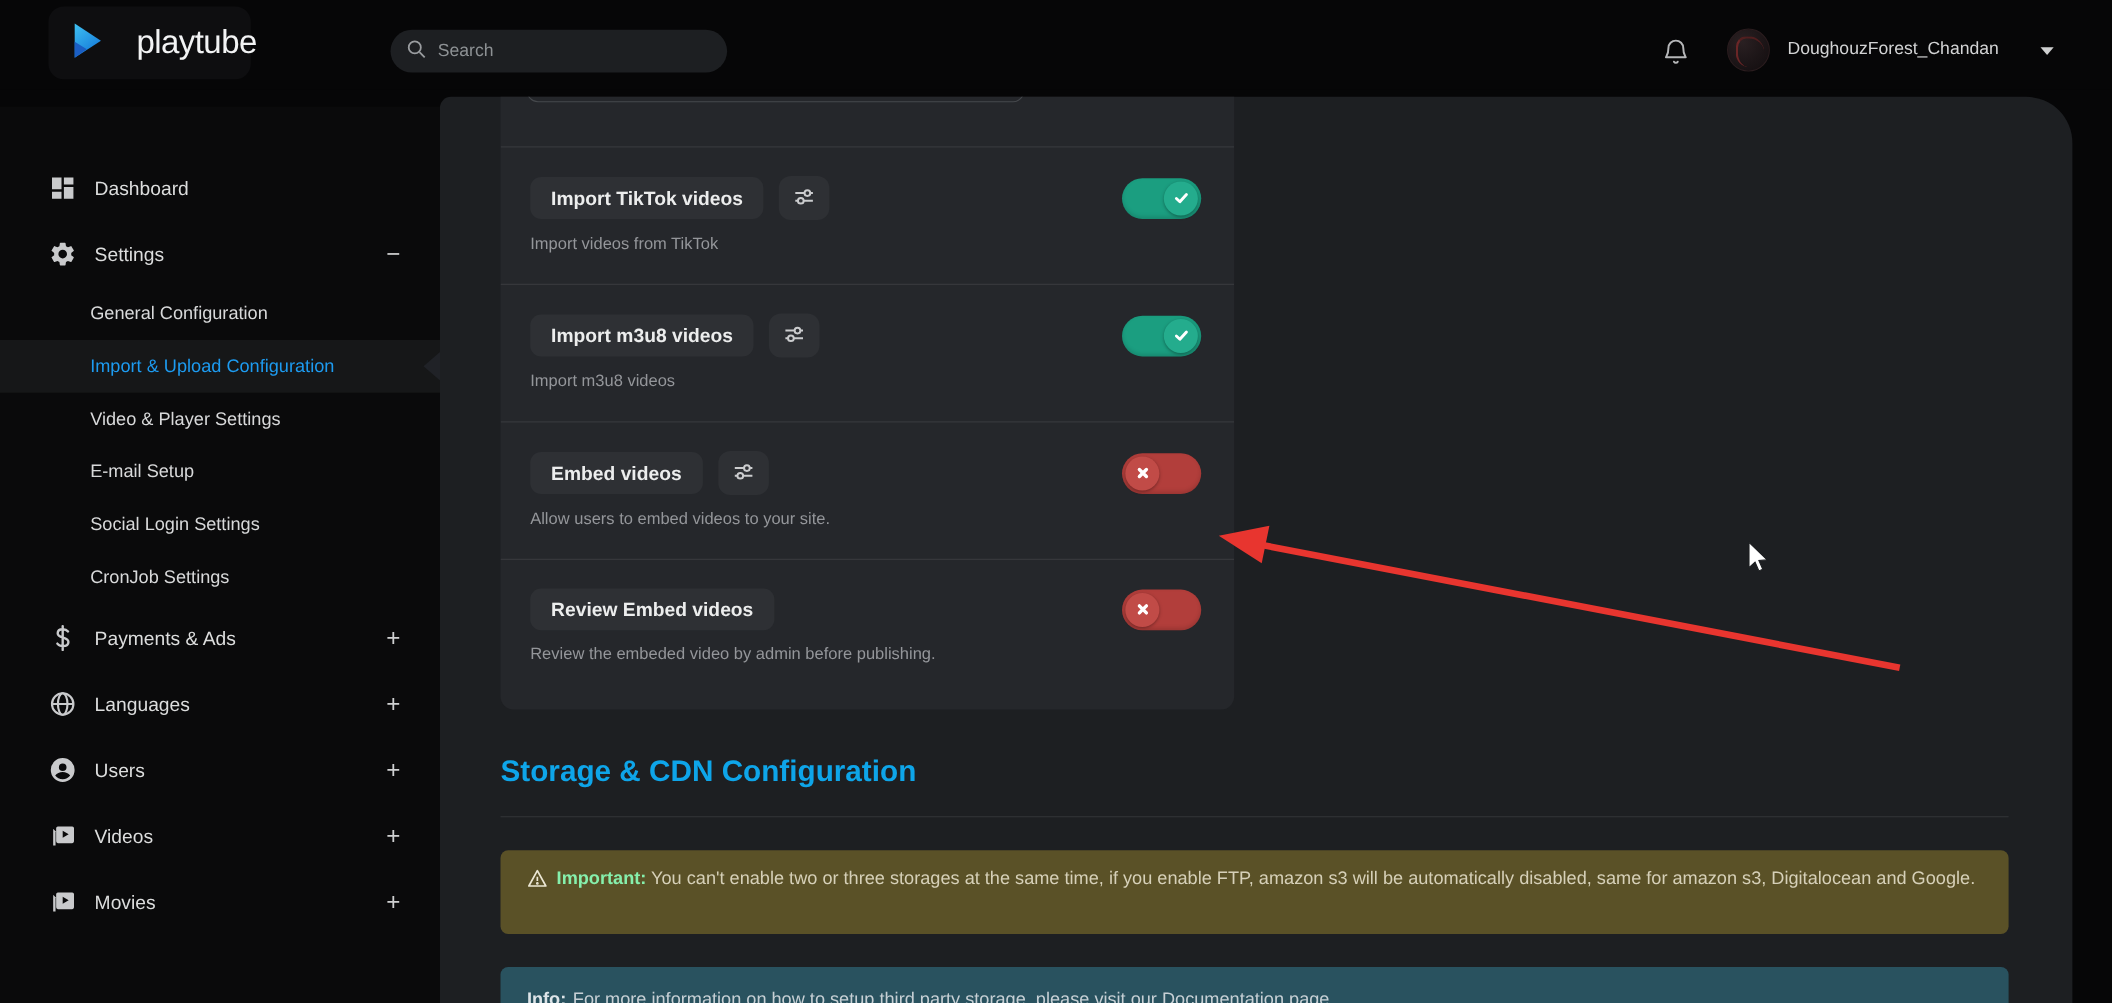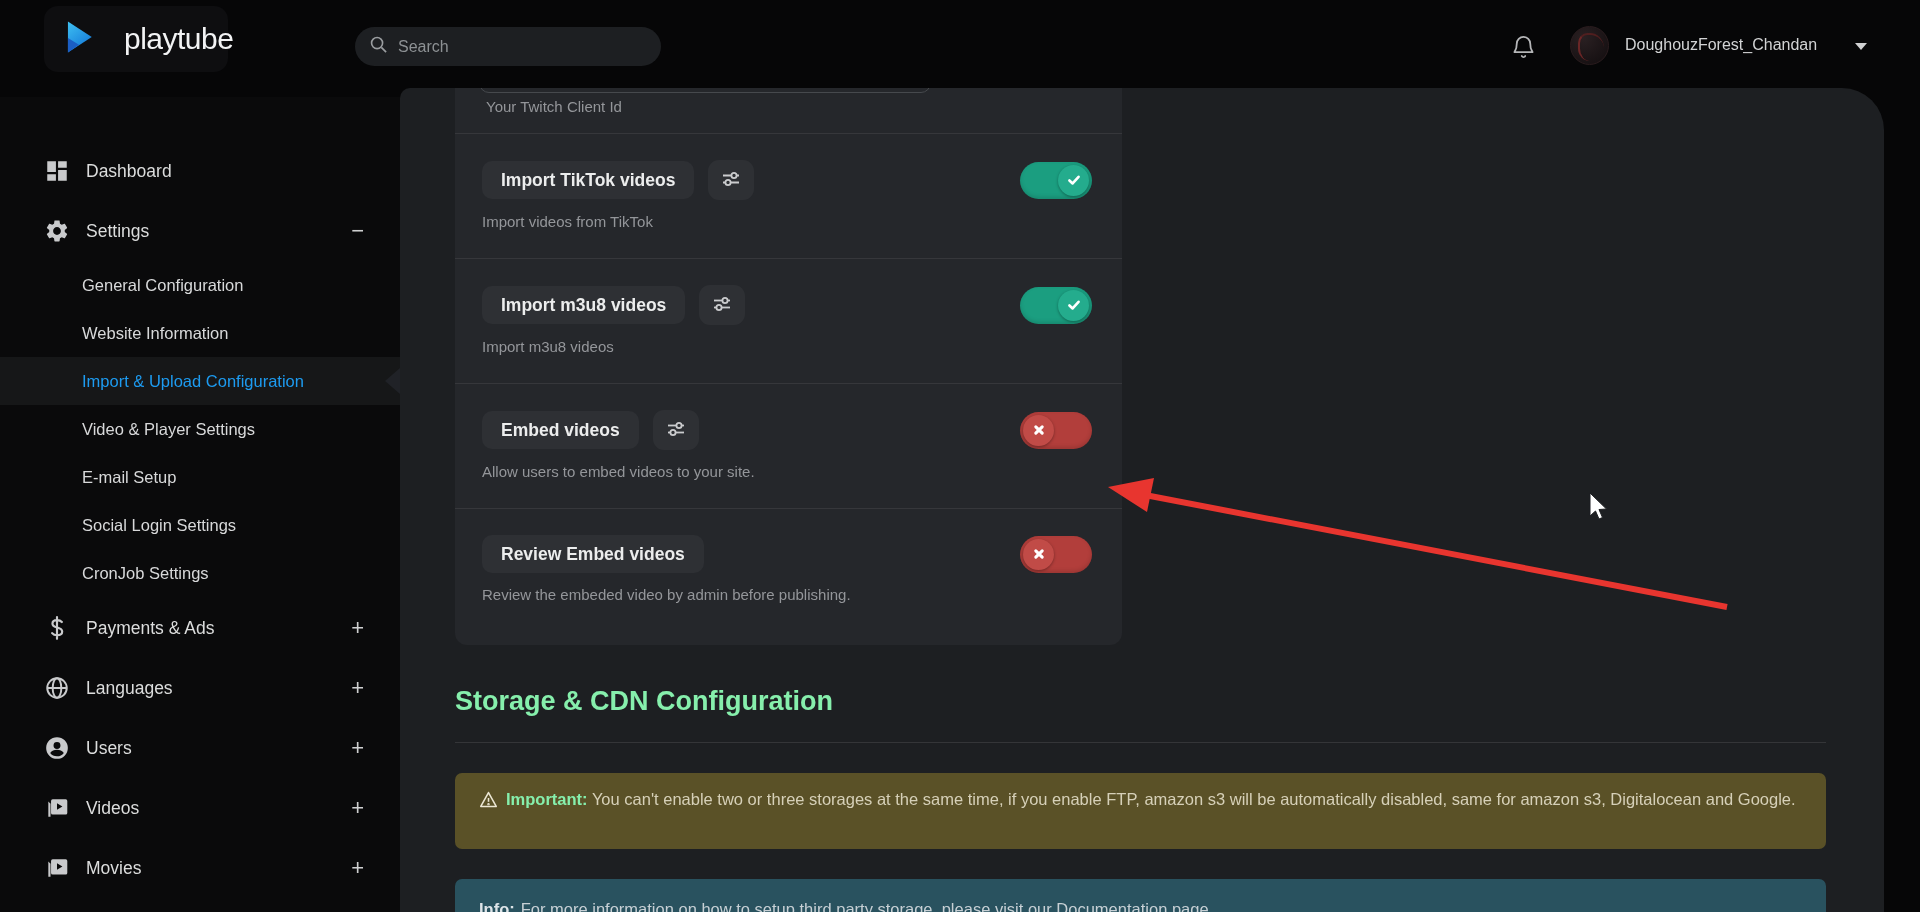--- a/index.html
+++ b/index.html
@@ -67,21 +67,21 @@
   .toggle { margin-left:auto; width:72px; height:37px; border-radius:19px; position:relative; cursor:pointer; }
   .toggle.on  { background:#1b9e80; box-shadow:inset 0 -2px 4px rgba(0,0,0,.15); }
   .toggle.off { background:#b23e3b; box-shadow:inset 0 -2px 4px rgba(0,0,0,.15); }
   .knob { position:absolute; top:3px; width:31px; height:31px; border-radius:50%; display:flex;
     align-items:center; justify-content:center; }
   .toggle.on  .knob { right:3px; background:#24ac8d; box-shadow:0 1px 3px rgba(0,0,0,.35); }
   .toggle.off .knob { left:3px;  background:#c14b47; box-shadow:0 1px 3px rgba(0,0,0,.35); }
   .knob svg { width:16px; height:16px; }
   .trow .help { margin-top:13px; }
 
-  .section-title { margin-top:41px; color:#86efac; font-size:27px; font-weight:bold; }
+  .section-title { margin-top:41px; color:#0ea5e9; font-size:27px; font-weight:bold; }
   .section-rule { border:none; border-top:1px solid rgba(255,255,255,.1); margin-top:25px; }
 
   .alert { border-radius:7px; font-size:16.5px; line-height:26px; padding:13px 24px; }
   .alert-warn { margin-top:30px; background:#5a5127; color:#d6d0b8; min-height:76px; }
   .alert-warn b { color:#86efac; }
   .alert-warn .w-icon { display:inline-block; vertical-align:-3px; margin-right:8px; }
   .alert-info { margin-top:30px; background:#29525f; color:#c7d0d5; height:60px; display:flex;
     align-items:center; }
   .alert-info b { color:#dde4e8; margin-right:6px; }
 
@@ -144,23 +144,20 @@
           <svg viewBox="0 0 24 24" fill="currentColor">
             <path d="M19.14 12.94c.04-.3.06-.61.06-.94 0-.32-.02-.64-.07-.94l2.03-1.58c.18-.14.23-.41.12-.61l-1.92-3.32c-.12-.22-.37-.29-.59-.22l-2.39.96c-.5-.38-1.03-.7-1.62-.94l-.36-2.54c-.04-.24-.24-.41-.48-.41h-3.84c-.24 0-.43.17-.47.41l-.36 2.54c-.59.24-1.13.57-1.62.94l-2.39-.96c-.22-.08-.47 0-.59.22L2.74 8.87c-.12.21-.08.47.12.61l2.03 1.58c-.05.3-.09.63-.09.94s.02.64.07.94l-2.03 1.58c-.18.14-.23.41-.12.61l1.92 3.32c.12.22.37.29.59.22l2.39-.96c.5.38 1.03.7 1.62.94l.36 2.54c.05.24.24.41.48.41h3.84c.24 0 .44-.17.47-.41l.36-2.54c.59-.24 1.13-.56 1.62-.94l2.39.96c.22.08.47 0 .59-.22l1.92-3.32c.12-.22.07-.47-.12-.61l-2.01-1.58zM12 15.6c-1.98 0-3.6-1.62-3.6-3.6s1.62-3.6 3.6-3.6 3.6 1.62 3.6 3.6-1.62 3.6-3.6 3.6z"></path>
           </svg>
         </span>
         <span class="s-label">Settings</span>
         <span class="s-exp">−</span>
       </div>
       <div class="side-child">
         <span class="s-label">General Configuration</span>
       </div>
-      <div class="side-child">
-        <span class="s-label">Website Information</span>
-      </div>
       <div class="side-child active">
         <span class="s-label">Import &amp; Upload Configuration</span>
         <span class="notch"></span>
       </div>
       <div class="side-child">
         <span class="s-label">Video &amp; Player Settings</span>
       </div>
       <div class="side-child">
         <span class="s-label">E-mail Setup</span>
       </div>
@@ -219,21 +216,20 @@
         <span class="s-label">Movies</span>
         <span class="s-exp">+</span>
       </div>
     </aside>
 
   <main class="panel">
     <div class="content">
 
       <section class="card">
         <div class="input-sliver"></div>
-        <div class="help card-top-help">Your Twitch Client Id</div>
         <div class="rows">
             <div class="trow">
               <div class="trow-line">
                 <div class="chip">Import TikTok videos</div>
                 <button class="adjust">
                   <span><svg viewBox="0 0 22 22" fill="none" stroke="#cbccce" stroke-width="1.8">
                       <line x1="3" y1="7.5" x2="19" y2="7.5"></line>
                       <circle cx="14" cy="7.5" r="2.6" fill="#2e3034"></circle>
                       <line x1="3" y1="14.5" x2="19" y2="14.5"></line>
                       <circle cx="8" cy="14.5" r="2.6" fill="#2e3034"></circle>

